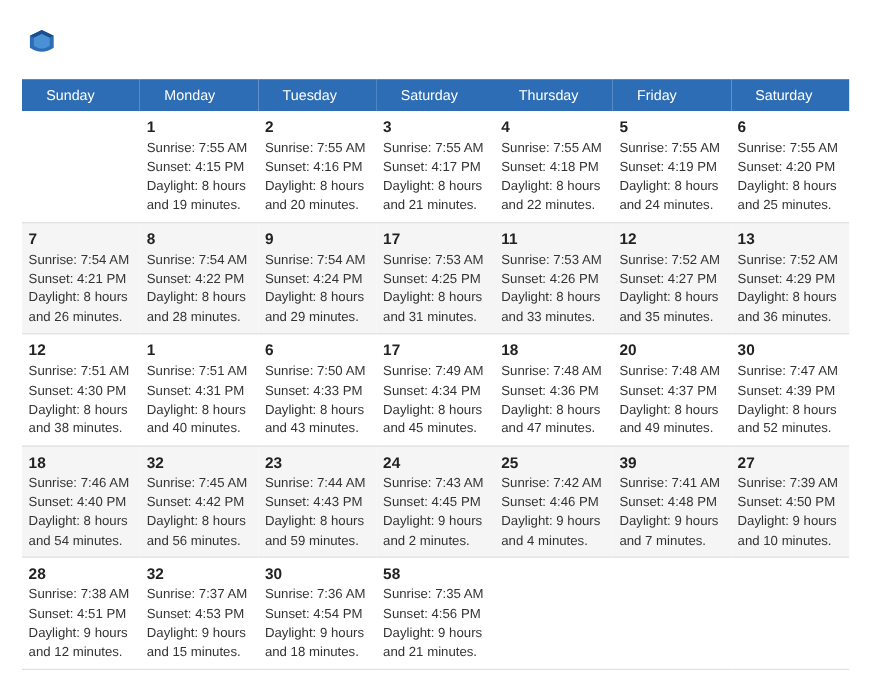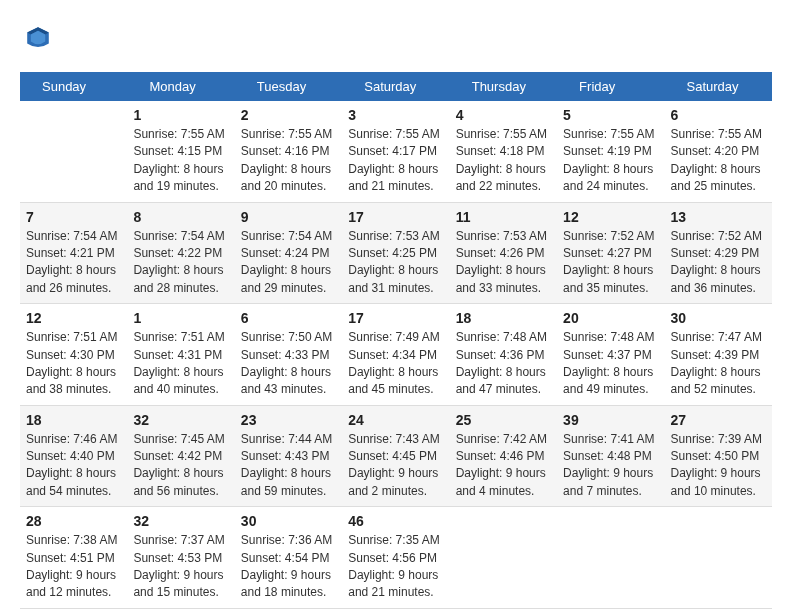--- a/index.html
+++ b/index.html
@@ -298,21 +298,21 @@
           Sunrise: 7:37 AM<br>Sunset: 4:53 PM<br>Daylight: 9 hours and 15 minutes.
         </div>
         </td>
         <td>
           <div class="day-number">30</div>
         <div class="day-info">
           Sunrise: 7:36 AM<br>Sunset: 4:54 PM<br>Daylight: 9 hours and 18 minutes.
         </div>
         </td>
         <td>
-          <div class="day-number">46</div>
+          <div class="day-number">58</div>
         <div class="day-info">
           Sunrise: 7:35 AM<br>Sunset: 4:56 PM<br>Daylight: 9 hours and 21 minutes.
         </div>
         </td>
         <td></td>
         <td></td>
         <td></td>
       </tr>
     </tbody>
 </table>

